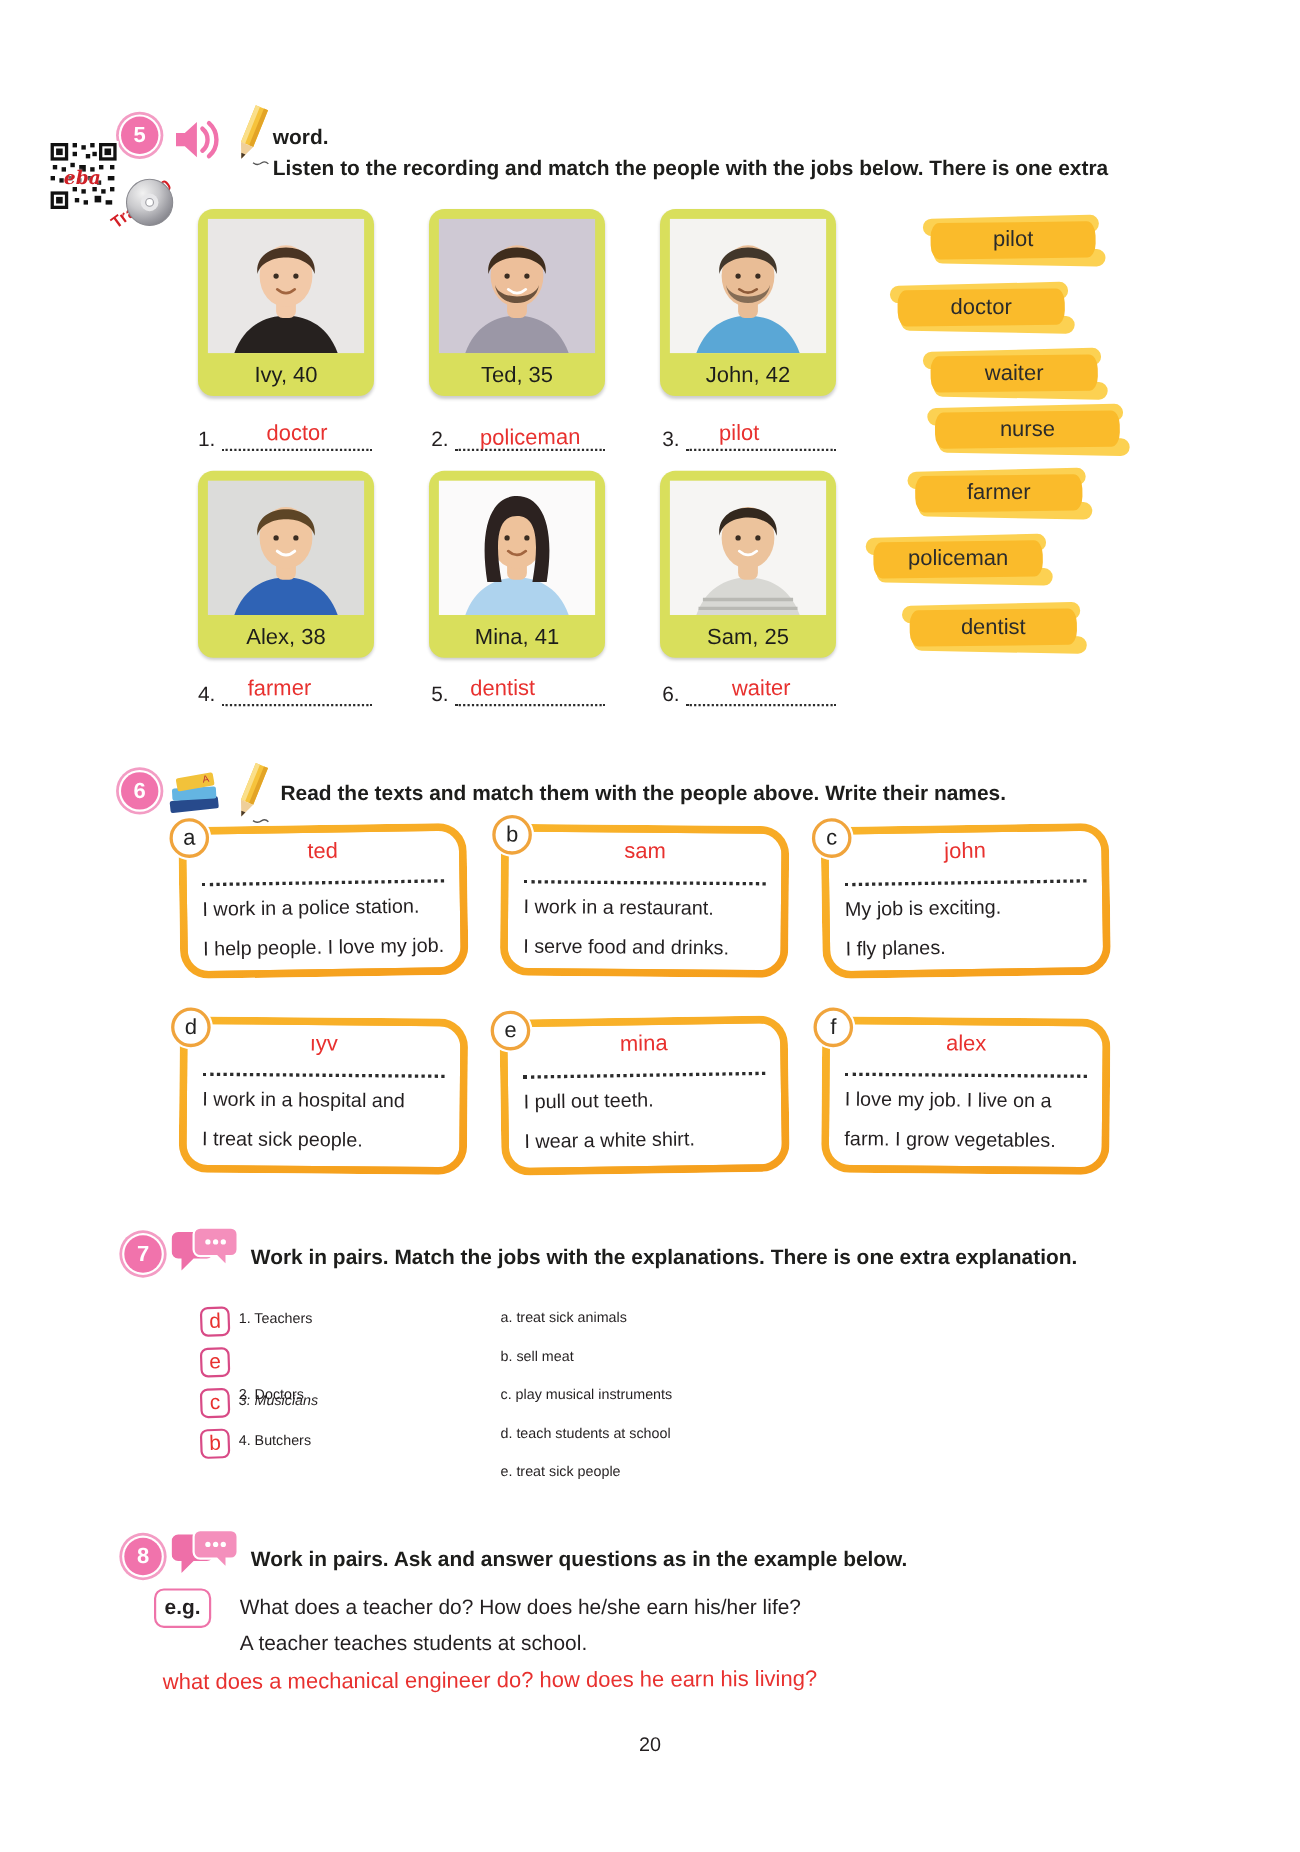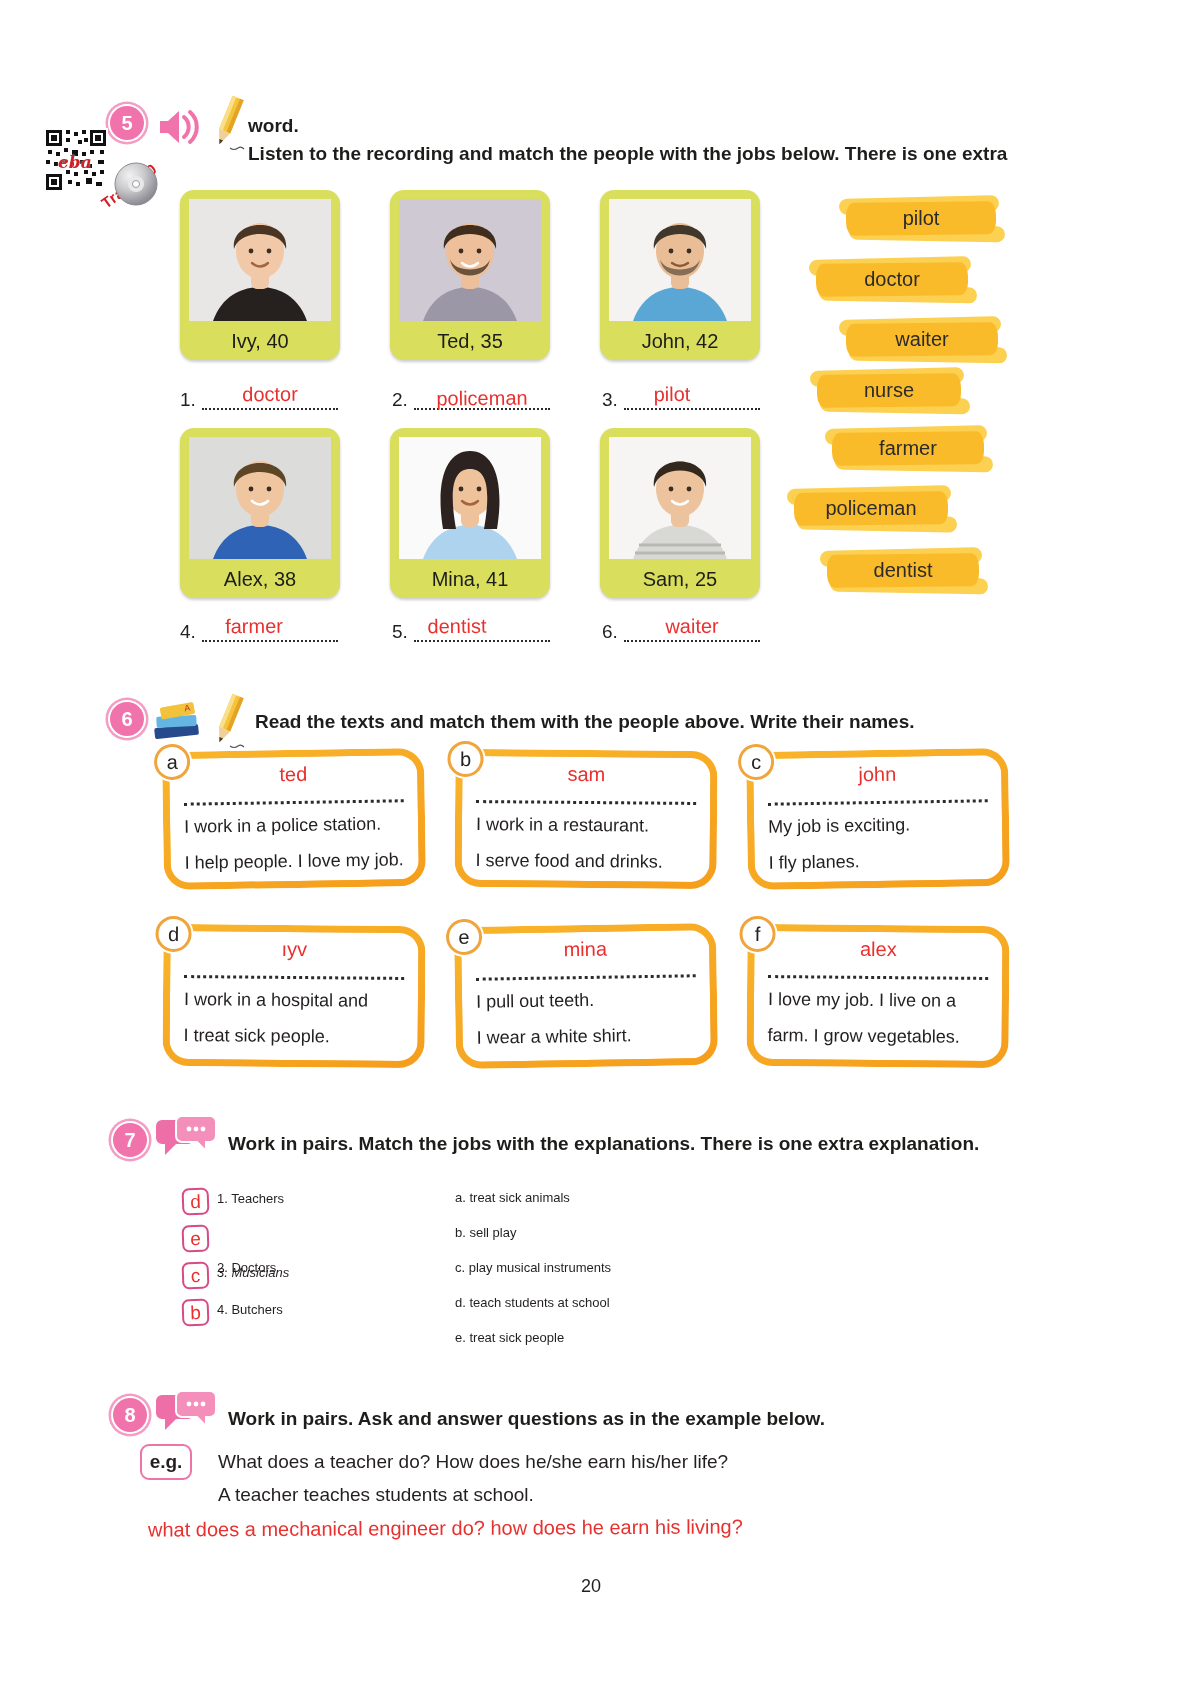--- a/index.html
+++ b/index.html
@@ -328,21 +328,21 @@
       <i class="lt2"></i>
       <i class="bd"></i>
       <span>doctor</span>
     </div>
   <div class="hl" style="left:846px; top:323px; width:152px;">
       <i class="lt1"></i>
       <i class="lt2"></i>
       <i class="bd"></i>
       <span>waiter</span>
     </div>
-  <div class="hl" style="left:817px; top:374px; width:144px;">
+  <div class="hl" style="left:850px; top:374px; width:168px;">
       <i class="lt1"></i>
       <i class="lt2"></i>
       <i class="bd"></i>
       <span>nurse</span>
     </div>
   <div class="hl" style="left:832px; top:432px; width:152px;">
       <i class="lt1"></i>
       <i class="lt2"></i>
       <i class="bd"></i>
       <span>farmer</span>
@@ -456,21 +456,21 @@
   <div class="jbadge" style="left:182px; top:1299px;">
       <span>b</span>
     </div>
 
   <div class="jlabel" style="left:217px; top:1191px;">1. Teachers</div>
   <div class="jlabel" style="left:217px; top:1228px;margin-top:32px;">2. Doctors</div>
   <div class="jlabel" style="left:217px; top:1265px;font-style:italic;">3. Musicians</div>
   <div class="jlabel" style="left:217px; top:1302px;">4. Butchers</div>
 
   <div class="jexpl" style="left:455px; top:1190px;">a. treat sick animals</div>
-  <div class="jexpl" style="left:455px; top:1225px;">b. sell play</div>
+  <div class="jexpl" style="left:455px; top:1225px;">b. sell meat</div>
   <div class="jexpl" style="left:455px; top:1260px;">c. play musical instruments</div>
   <div class="jexpl" style="left:455px; top:1295px;">d. teach students at school</div>
   <div class="jexpl" style="left:455px; top:1330px;">e. treat sick people</div>
 
   <div class="ncirc" style="left:113px; top:1398px;">
       <span>8</span>
     </div>
 
   <svg class="abs" style="left:156px; top:1387px;" width="62" height="54" viewBox="0 0 62 54">
     <path d="M6 8 h26 a6 6 0 0 1 6 6 v12 a6 6 0 0 1 -6 6 h-12 l-11 11 v-11 h-3 a6 6 0 0 1 -6 -6 v-12 a6 6 0 0 1 6 -6 z" fill="#ee6fa8"></path>

